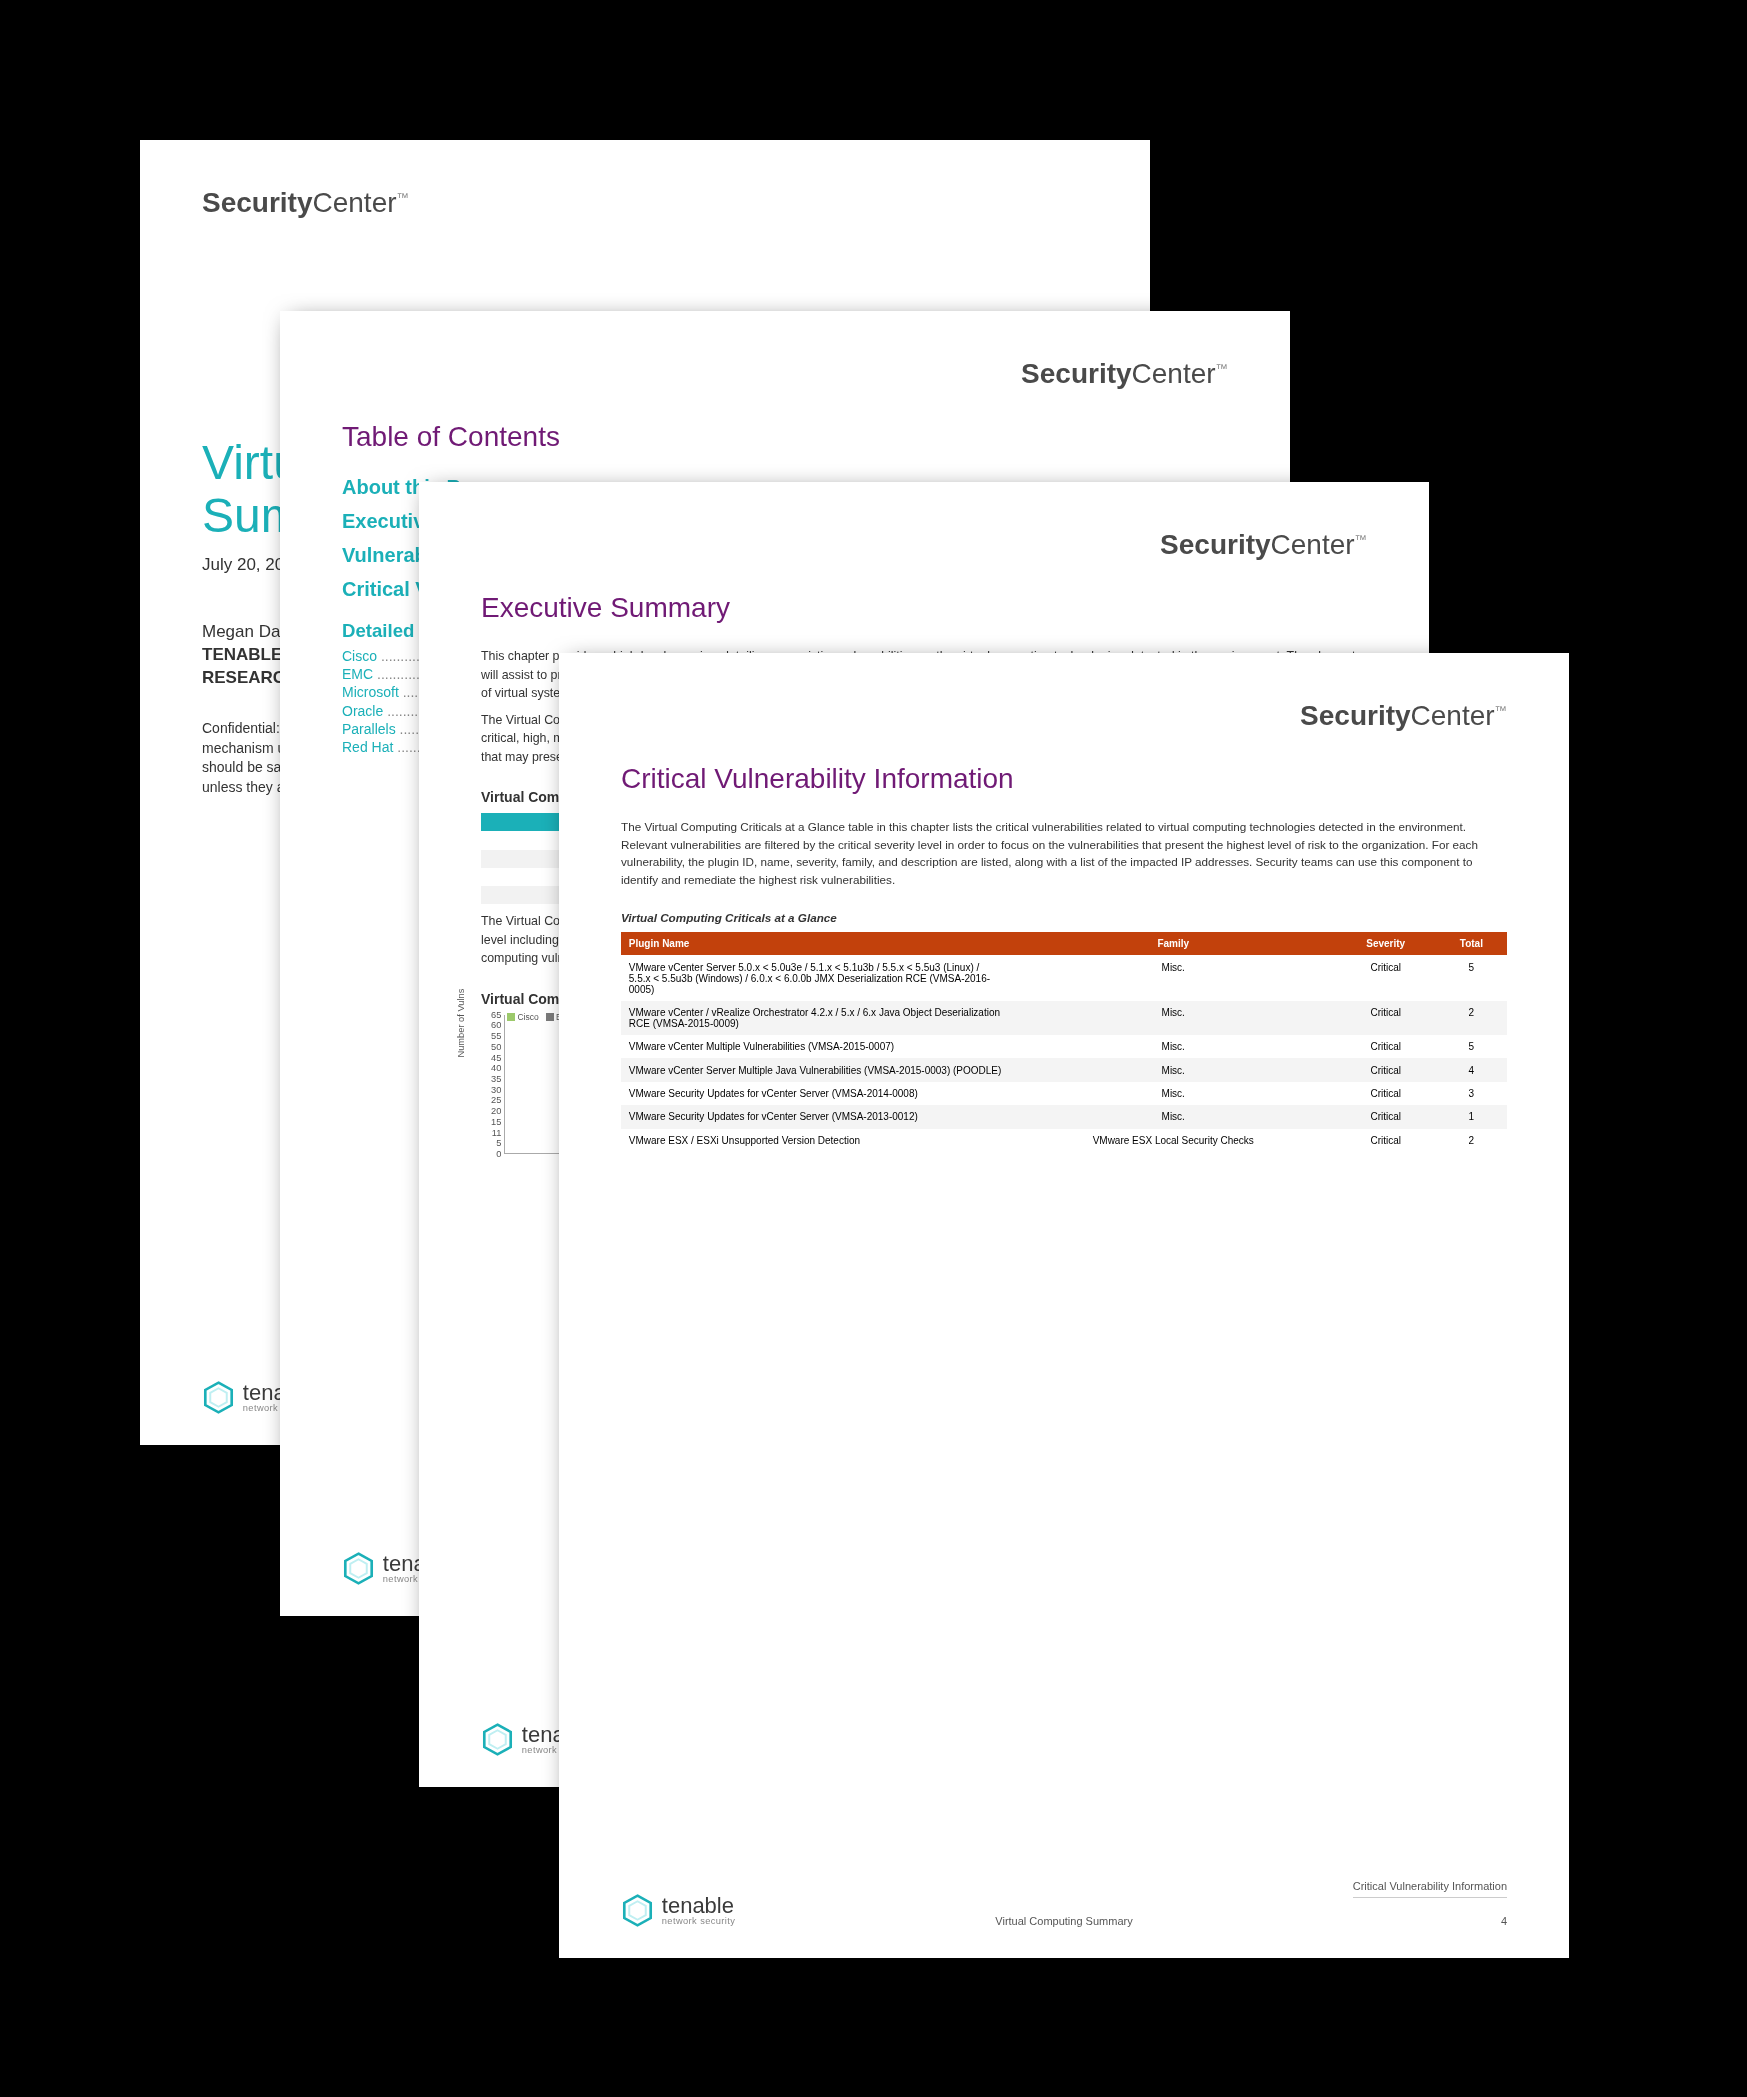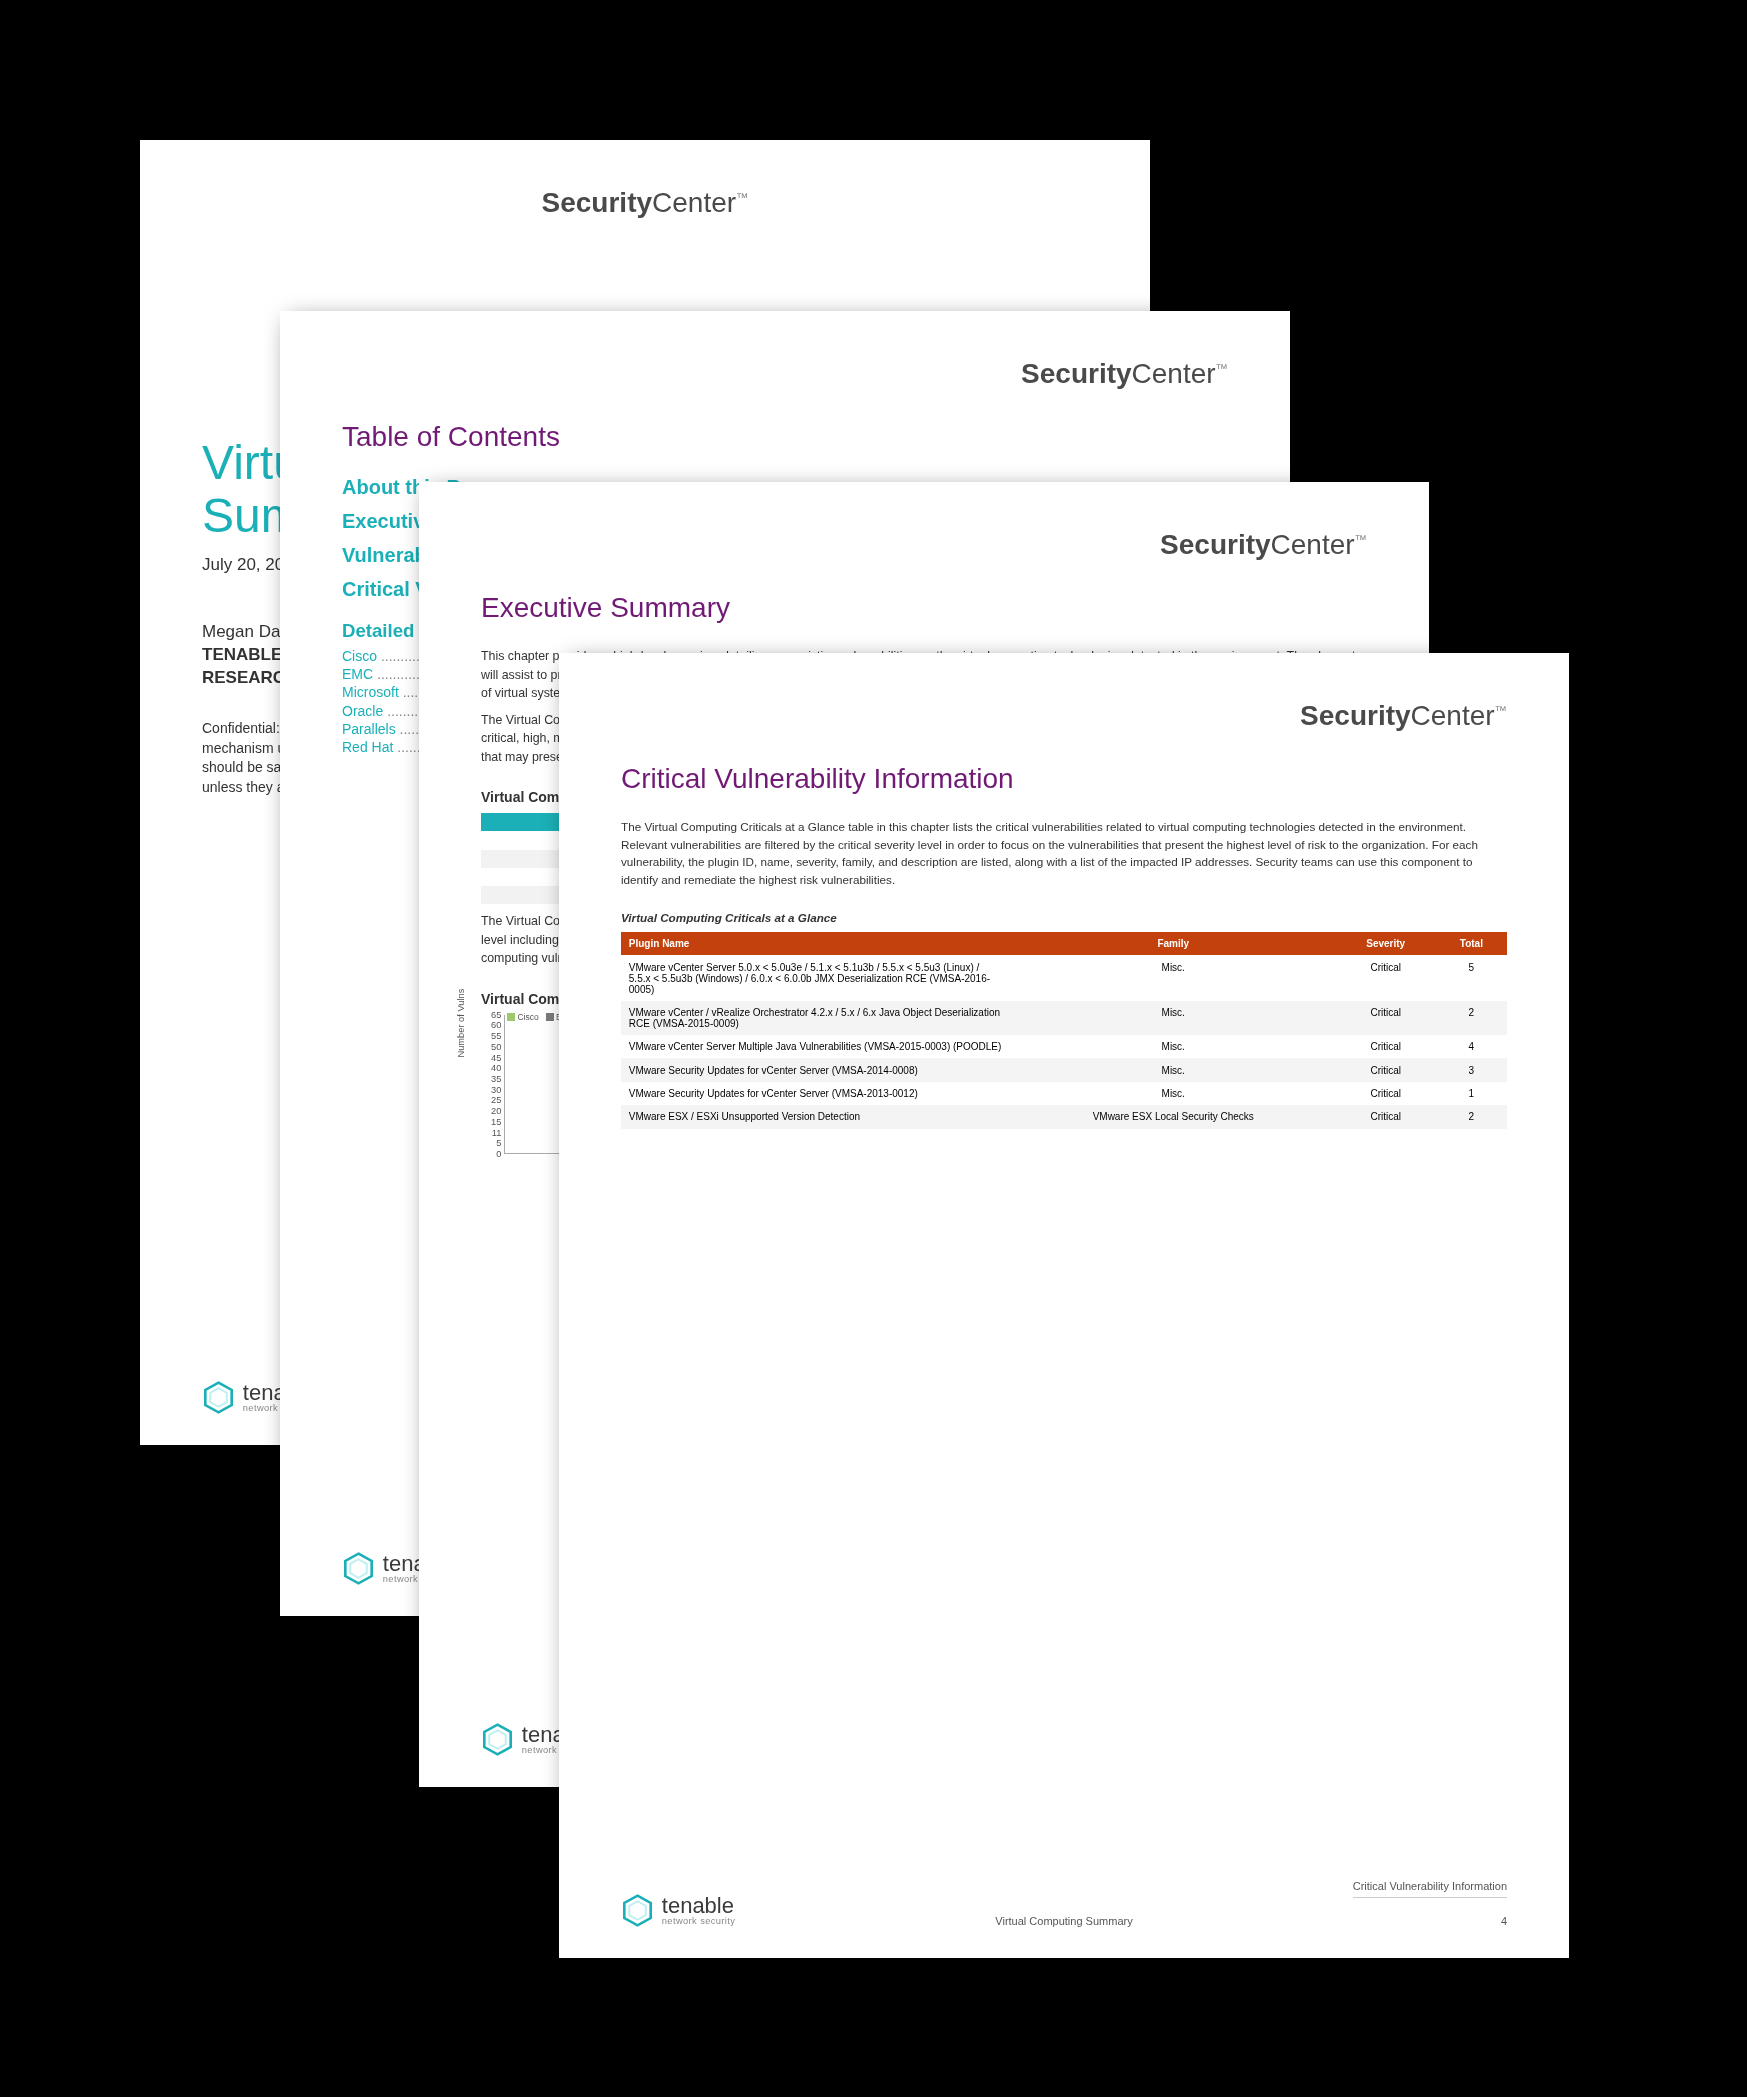--- a/index.html
+++ b/index.html
@@ -22,21 +22,20 @@
   .page3 { left: 419px; top: 482px; width: 1010px; height: 1305px; }
   .page4 { left: 559px; top: 653px; width: 1010px; height: 1305px; }
 
   .page-inner { padding: 47px 62px; height: 100%; position: relative; }
 
   .brand-top {
     font-size: 28px;
     font-weight: 300;
     color: #4a4a4a;
     margin-bottom: 6.2px;
-    text-align: center;
   }
   .brand-top .bold { font-weight: 600; }
   .brand-top .tm { font-size: 12.4px; vertical-align: super; color: #888; }
 
   .page1-title {
     color: #1bb0b8;
     font-size: 48px;
     font-weight: 400;
     margin-top: 218px;
     line-height: 1.1;
@@ -302,20 +301,26 @@
             <td class="c">Critical</td>
             <td class="c">5</td>
           </tr>
           <tr>
             <td class="pn">VMware vCenter / vRealize Orchestrator 4.2.x / 5.x / 6.x Java Object Deserialization RCE (VMSA-2015-0009)</td>
             <td class="c">Misc.</td>
             <td class="c">Critical</td>
             <td class="c">2</td>
           </tr>
           <tr>
+            <td class="pn">VMware vCenter Multiple Vulnerabilities (VMSA-2015-0007)</td>
+            <td class="c">Misc.</td>
+            <td class="c">Critical</td>
+            <td class="c">5</td>
+          </tr>
+          <tr>
             <td class="pn">VMware vCenter Server Multiple Java Vulnerabilities (VMSA-2015-0003) (POODLE)</td>
             <td class="c">Misc.</td>
             <td class="c">Critical</td>
             <td class="c">4</td>
           </tr>
           <tr>
             <td class="pn">VMware Security Updates for vCenter Server (VMSA-2014-0008)</td>
             <td class="c">Misc.</td>
             <td class="c">Critical</td>
             <td class="c">3</td>

